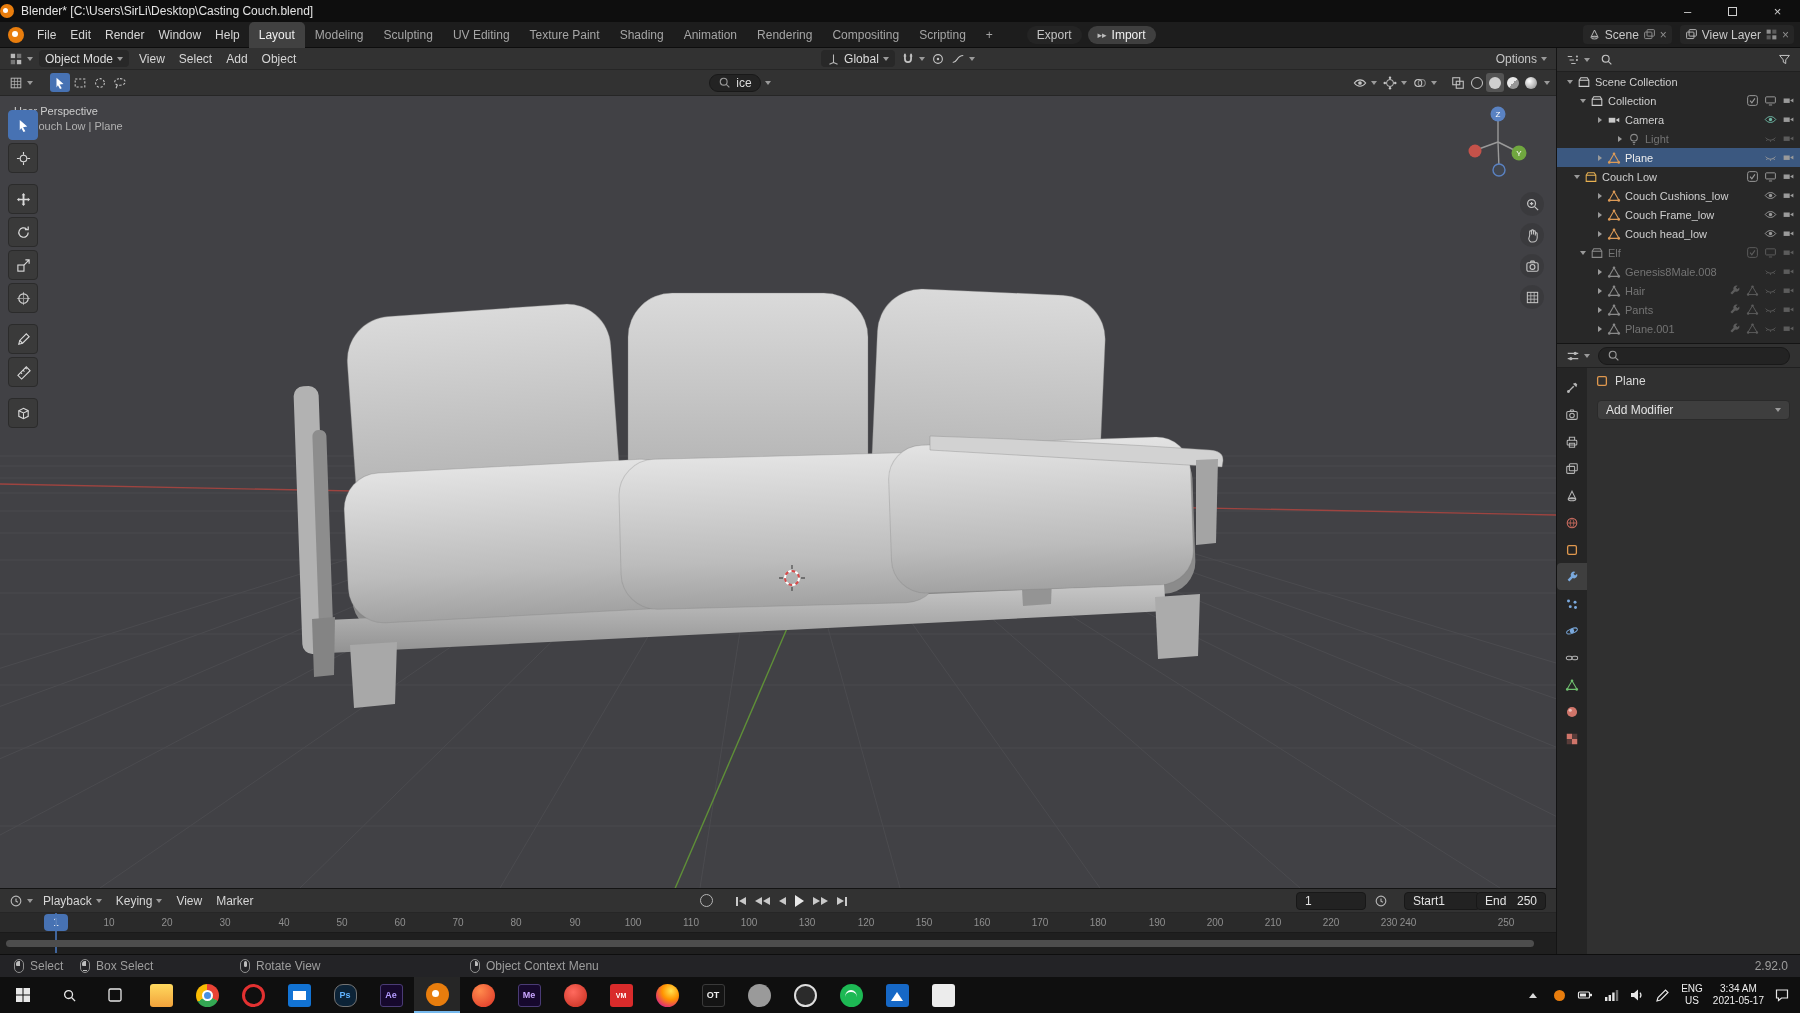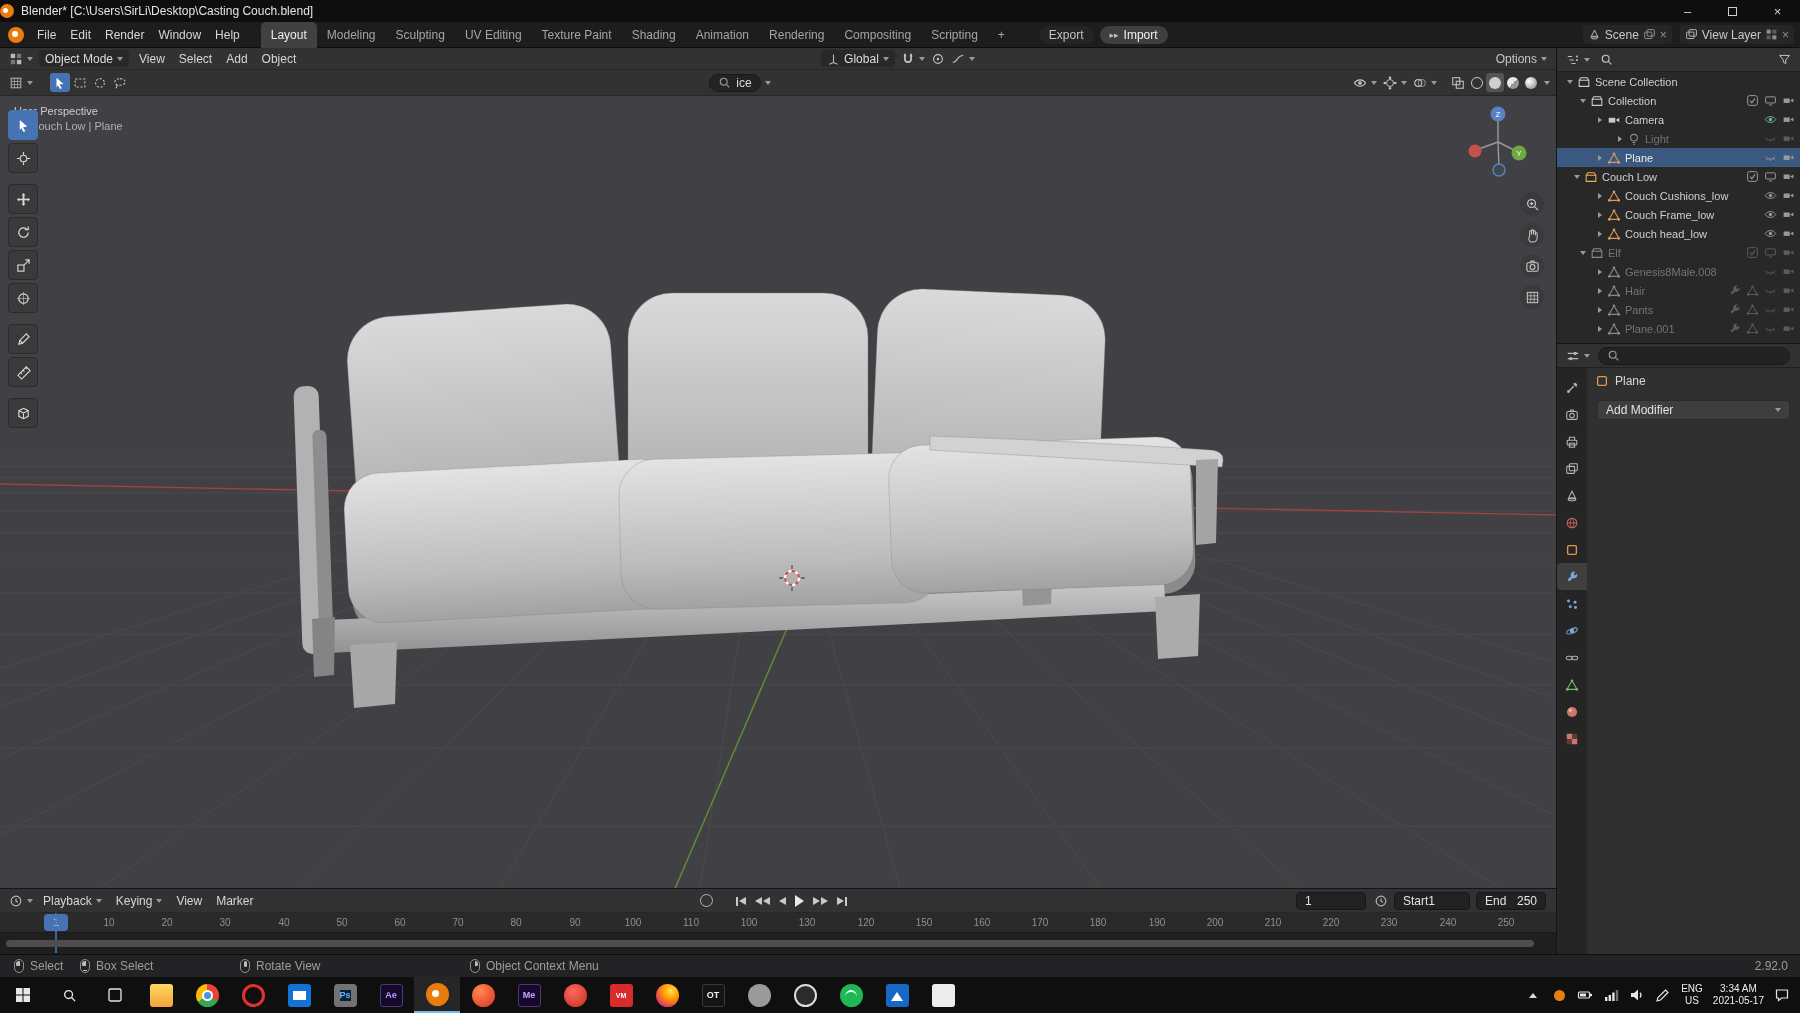--- a/index.html
+++ b/index.html
@@ -16,21 +16,21 @@
   #titlebar .blogo::after{content:'';position:absolute;left:3px;top:4px;width:5px;height:5px;border-radius:50%;background:#fff}
   #titlebar .wbtns{margin-left:auto;display:flex;height:100%}
   #titlebar .wbtn{width:45px;height:100%;display:flex;align-items:center;justify-content:center;color:#cfcfcf;font-size:13px}
   #titlebar .wbtn .maxsq{width:9px;height:9px;border:1px solid #cfcfcf}
 
   
   #topbar{height:26px;background:#1d1d1d;display:flex;align-items:center;padding:0 6px;border-bottom:1px solid #0d0d0d}
   #topbar .blogo2{width:16px;height:16px;border-radius:50%;background:#e87d0d;position:relative;margin:0 6px 0 2px}
   #topbar .blogo2::after{content:'';position:absolute;left:4px;top:4px;width:6px;height:6px;border-radius:50%;background:#fff}
   .menu{padding:0 7px;color:#d6d6d6;height:26px;display:flex;align-items:center}
-  .wstabs{display:flex;align-items:center;height:100%;margin-left:14px}
+  .wstabs{display:flex;align-items:center;height:100%;margin-left:2px}
   .wstab{padding:0 10px;height:26px;display:flex;align-items:center;color:#a5a5a5}
   .wstab.active{background:#414141;color:#efefef;border-radius:5px 5px 0 0}
   .pill{height:18px;border-radius:9px;display:flex;align-items:center;padding:0 10px;margin-left:6px}
   .grp{display:flex;align-items:center;background:#262626;border-radius:4px;height:19px;padding:0 5px;margin-left:8px;gap:4px}
 
   
   #main{position:absolute;top:48px;left:0;width:1800px;height:906px}
   #leftcol{position:absolute;left:0;top:0;width:1556px;height:906px}
   #rightcol{position:absolute;left:1556px;top:0;width:244px;height:906px;background:#282828;border-left:1px solid #141414}
 
@@ -744,21 +744,21 @@
             </span>
         </div>
         <span class="numfield" style="right:190px;width:70px" data-name="current-frame-field">
             <span>1</span>
           </span>
         <span style="position:absolute;right:168px;top:5px" data-name="sync-clock-icon">
             <svg class="ic14" style="color:#b5b5b5">
               <use href="#i-clock"></use>
             </svg>
           </span>
-        <span class="numfield" style="right:86px;width:76px;" data-name="frame-start-field">
+        <span class="numfield" style="right:76px;width:76px;" data-name="frame-start-field">
             <span>Start</span>
             <span>1</span>
           </span>
         <span class="numfield" style="right:10px;width:70px;justify-content:space-between" data-name="frame-end-field">
             <span>End</span>
             <span>250</span>
           </span>
       </div>
       <div id="ruler" data-name="timeline-ruler">
         <span class="tick" style="left:109px">10</span>
@@ -777,21 +777,21 @@
         <span class="tick" style="left:866px">120</span>
         <span class="tick" style="left:924px">150</span>
         <span class="tick" style="left:982px">160</span>
         <span class="tick" style="left:1040px">170</span>
         <span class="tick" style="left:1098px">180</span>
         <span class="tick" style="left:1157px">190</span>
         <span class="tick" style="left:1215px">200</span>
         <span class="tick" style="left:1273px">210</span>
         <span class="tick" style="left:1331px">220</span>
         <span class="tick" style="left:1389px">230</span>
-        <span class="tick" style="left:1448px">240</span>
+        <span class="tick" style="left:1408px">240</span>
         <span class="tick" style="left:1506px">250</span>
         <span id="playhead" data-name="playhead">1</span>
       </div>
       <div id="phline" data-name="playhead-line"></div>
       <div id="tlscroll" data-name="timeline-scroll-area">
         <div id="hscroll" data-name="horizontal-scrollbar"></div>
       </div>
     </div>
   </div>
 
@@ -1253,21 +1253,21 @@
       <div class="tkico" style="background:#0f0f0f;border:3px solid #e23131;border-radius:50%">
         <span class="tklbl"></span>
       </div>
     </div>
   <div class="tkapp" data-name="taskbar-app-mail">
       <div class="tkico" style="background:#1273d4;border-radius:3px">
         <span class="tklbl"></span>
       </div>
     </div>
   <div class="tkapp" data-name="taskbar-app-photoshop">
-      <div class="tkico" style="background:#0c2337;color:#61b3ff;border:6px solid #737373;border-radius:4px">
+      <div class="tkico" style="background:#0c2337;color:#61b3ff;border:1px solid #737373;border-radius:9px">
         <span class="tklbl">Ps</span>
       </div>
     </div>
   <div class="tkapp" data-name="taskbar-app-after-effects">
       <div class="tkico" style="background:#16082d;color:#b49bff;border:1px solid #4a3b75;border-radius:3px">
         <span class="tklbl">Ae</span>
       </div>
     </div>
   <div class="tkapp active" data-name="taskbar-app-blender">
       <div class="tkico" style="background:#e87d0d;border-radius:50%">

